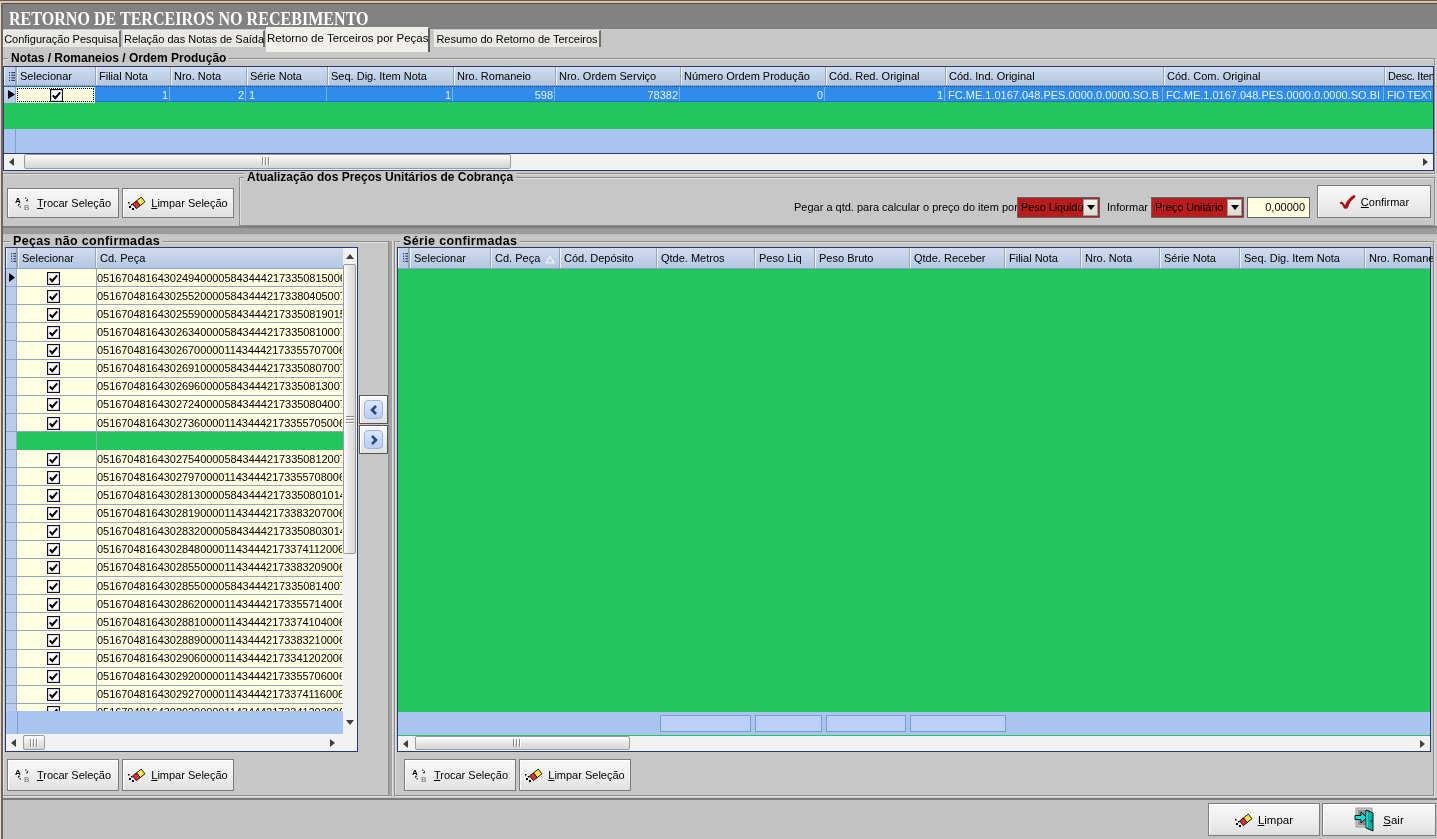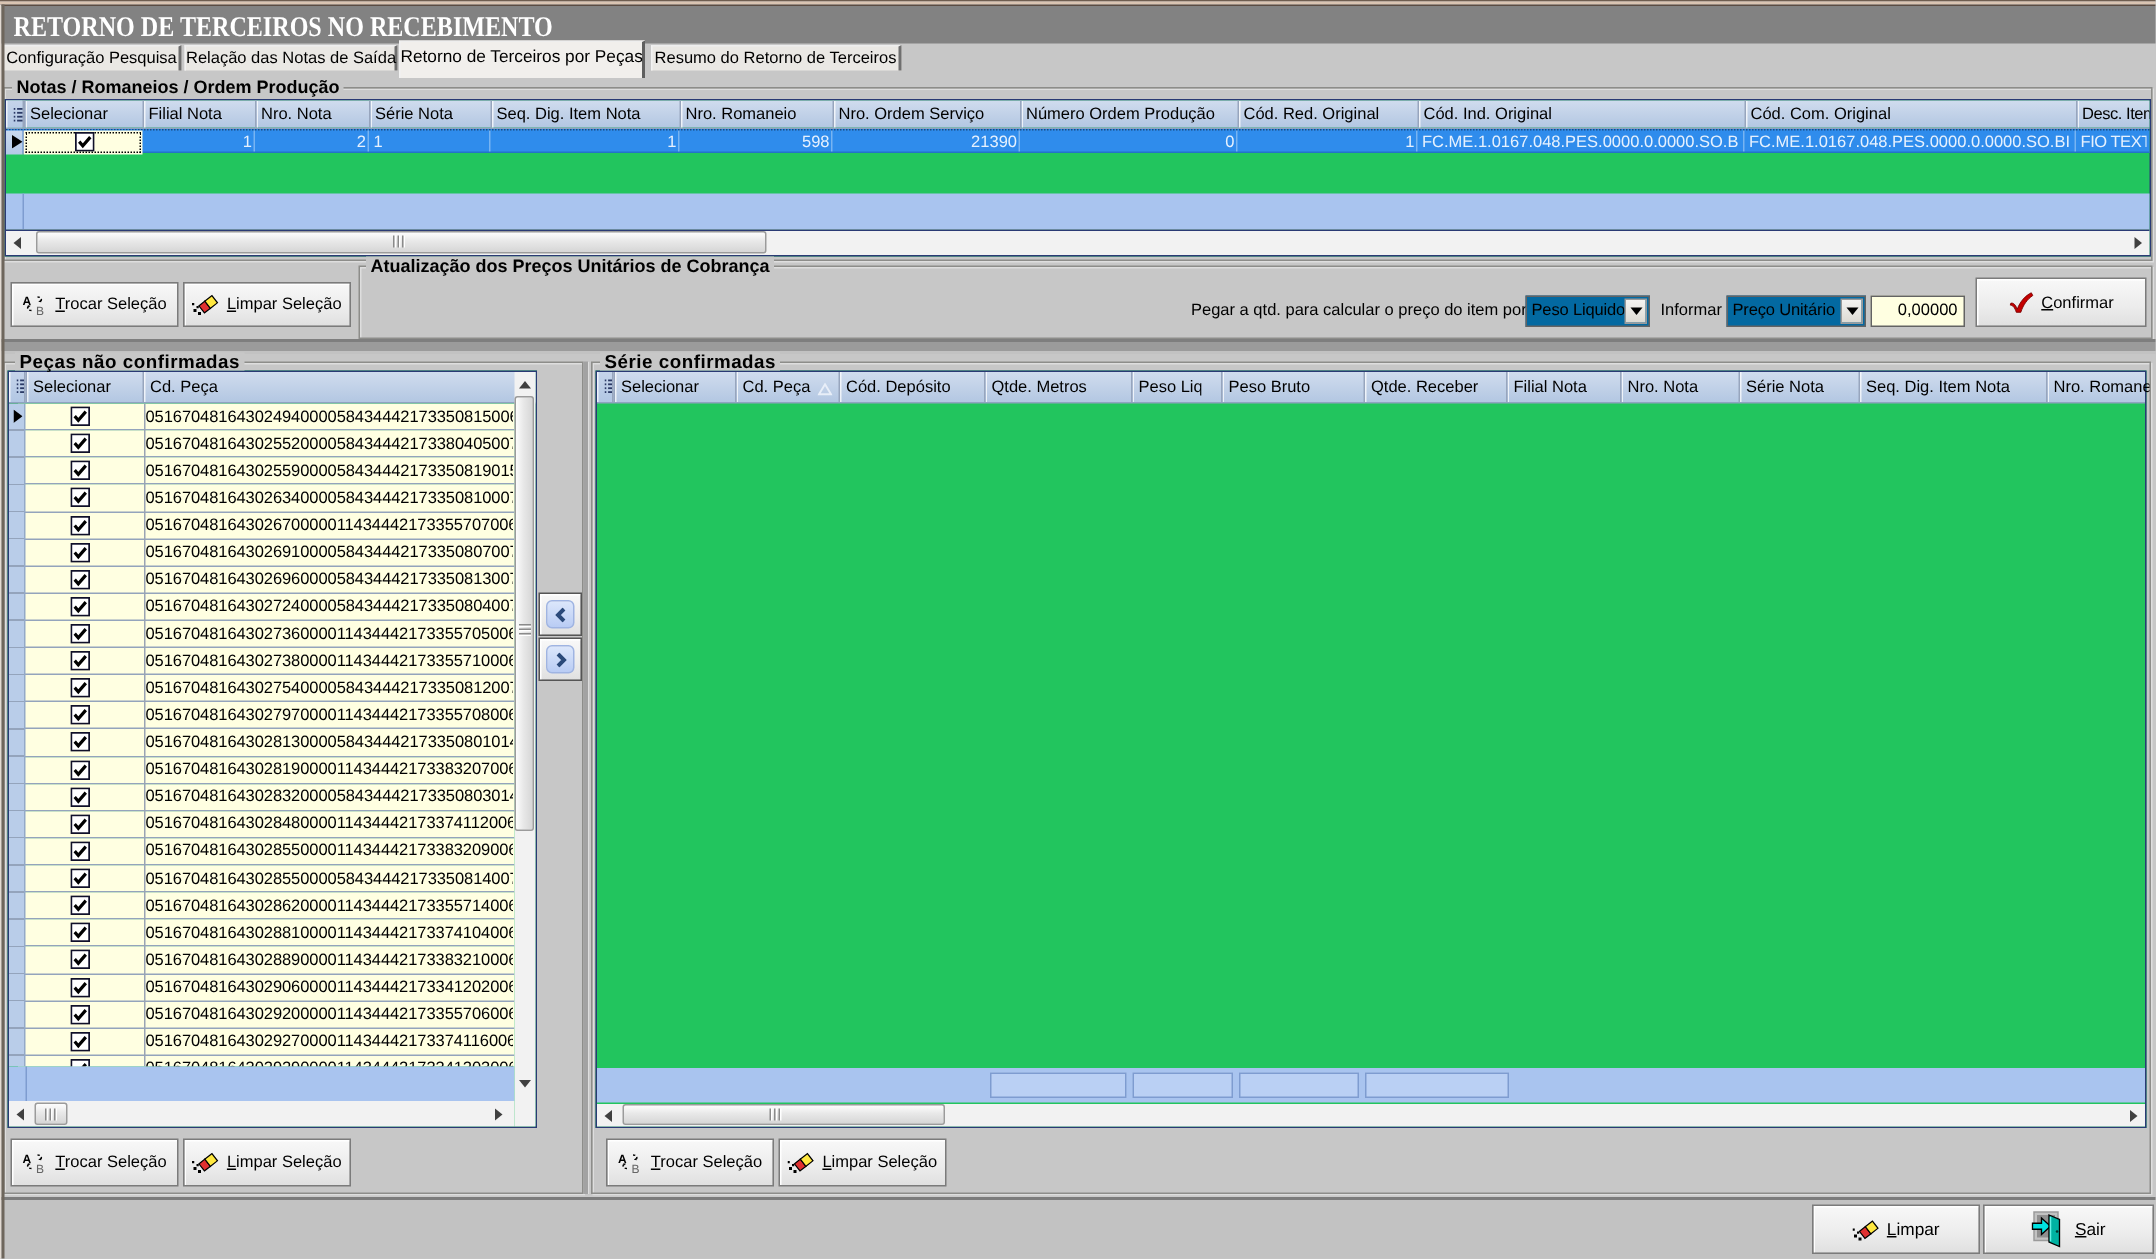--- a/index.html
+++ b/index.html
@@ -39,21 +39,21 @@
 .arr{position:absolute;width:0;height:0}
 .grip{position:absolute;display:flex;gap:2px}
 .grip i{display:block;width:1px;height:8px;background:#8a8a8a;box-shadow:1px 0 0 #fff}
 .gripv{position:absolute;display:flex;flex-direction:column;gap:2px}
 .gripv i{display:block;height:1px;width:8px;background:#8a8a8a;box-shadow:0 1px 0 #fff}
 
 .btn{position:absolute;background:linear-gradient(#f8f8f8,#ececec 60%,#e0e0e0);border:1px solid #7b7b7b;
 box-shadow:inset 1px 1px 0 #fff;display:flex;align-items:center;justify-content:center;white-space:nowrap;gap:5px}
 .btn u{text-decoration:underline}
 
-.combo{position:absolute;background:#0369a1;border:1px solid #636363;box-shadow:inset 1px 1px 0 #8a8a8a00}
+.combo{position:absolute;background:#b91c1c;border:1px solid #636363;box-shadow:inset 1px 1px 0 #8a8a8a00}
 .combo .txt{position:absolute;left:3px;top:0;line-height:19px;letter-spacing:-0.1px}
 .cbtn{position:absolute;right:1px;top:1px;bottom:1px;width:15px;background:linear-gradient(#f4f3f1,#dddad3);
 border:1px solid #9a9a9a;display:flex;align-items:center;justify-content:center}
 .cbtn b{width:0;height:0;border-left:4px solid transparent;border-right:4px solid transparent;border-top:5px solid #000}
 .bluebtnic{width:19px;height:19px;border-radius:4px;background:linear-gradient(#dce7fb,#b9ccf4);
 border:1px solid #9fb4e2;display:flex;align-items:center;justify-content:center}
 
 .rtc{top:0;height:16px;line-height:16px;text-align:right;overflow:hidden}
 .ltc{top:0;height:16px;line-height:16px;text-align:left;overflow:hidden;white-space:nowrap}
 </style></head>
@@ -116,21 +116,21 @@
       <div style="position:absolute;left:34px;top:1px"><svg class="cb" width="13" height="13" viewBox="0 0 13 13">
             <rect x="0.5" y="0.5" width="12" height="12" fill="#fff" stroke="#10102a" stroke-width="1.3"></rect>
             <path d="M2.8 6.4 L5.2 9.2 L10.2 3.4" fill="none" stroke="#000" stroke-width="2.1"></path>
           </svg></div>
     </div>
     <div class="abs rtc" style="left:91px;width:73px">1</div>
     <div class="abs rtc" style="left:166px;width:74px">2</div>
     <div class="abs ltc" style="left:245px;width:74px">1</div>
     <div class="abs rtc" style="left:323px;width:124px">1</div>
     <div class="abs rtc" style="left:449px;width:100px">598</div>
-    <div class="abs rtc" style="left:551px;width:123px">21390</div>
+    <div class="abs rtc" style="left:551px;width:123px">78382</div>
     <div class="abs rtc" style="left:676px;width:143px">0</div>
     <div class="abs rtc" style="left:821px;width:118px">1</div>
     <div class="abs ltc" style="left:944px;width:212px">FC.ME.1.0167.048.PES.0000.0.0000.SO.BI</div>
     <div class="abs ltc" style="left:1162px;width:215px">FC.ME.1.0167.048.PES.0000.0.0000.SO.BI</div>
     <div class="abs ltc" style="left:1383px;width:44px;letter-spacing:-0.3px">FIO TEXT N</div>
     <div class="vline" style="left:165px;background:rgba(255,255,255,0.35)"></div>
     <div class="vline" style="left:241px;background:rgba(255,255,255,0.35)"></div>
     <div class="vline" style="left:322px;background:rgba(255,255,255,0.35)"></div>
     <div class="vline" style="left:448px;background:rgba(255,255,255,0.35)"></div>
     <div class="vline" style="left:550px;background:rgba(255,255,255,0.35)"></div>
@@ -291,27 +291,20 @@
           </svg></div>
         <div class="lcode">05167048164302724000058434442173350804007</div>
       </div>
 <div class="lrow" style="top:145.0px">
         <div class="lck"><svg class="cb" width="13" height="13" viewBox="0 0 13 13">
             <rect x="0.5" y="0.5" width="12" height="12" fill="#fff" stroke="#10102a" stroke-width="1.3"></rect>
             <path d="M2.8 6.4 L5.2 9.2 L10.2 3.4" fill="none" stroke="#000" stroke-width="2.1"></path>
           </svg></div>
         <div class="lcode">05167048164302736000011434442173355705006</div>
       </div>
-<div class="lrow" style="top:163.1px">
-        <div class="lck"><svg class="cb" width="13" height="13" viewBox="0 0 13 13">
-            <rect x="0.5" y="0.5" width="12" height="12" fill="#fff" stroke="#10102a" stroke-width="1.3"></rect>
-            <path d="M2.8 6.4 L5.2 9.2 L10.2 3.4" fill="none" stroke="#000" stroke-width="2.1"></path>
-          </svg></div>
-        <div class="lcode">05167048164302738000011434442173355710006</div>
-      </div>
 <div class="lrow" style="top:181.2px">
         <div class="lck"><svg class="cb" width="13" height="13" viewBox="0 0 13 13">
             <rect x="0.5" y="0.5" width="12" height="12" fill="#fff" stroke="#10102a" stroke-width="1.3"></rect>
             <path d="M2.8 6.4 L5.2 9.2 L10.2 3.4" fill="none" stroke="#000" stroke-width="2.1"></path>
           </svg></div>
         <div class="lcode">05167048164302754000058434442173350812007</div>
       </div>
 <div class="lrow" style="top:199.3px">
         <div class="lck"><svg class="cb" width="13" height="13" viewBox="0 0 13 13">
             <rect x="0.5" y="0.5" width="12" height="12" fill="#fff" stroke="#10102a" stroke-width="1.3"></rect>

